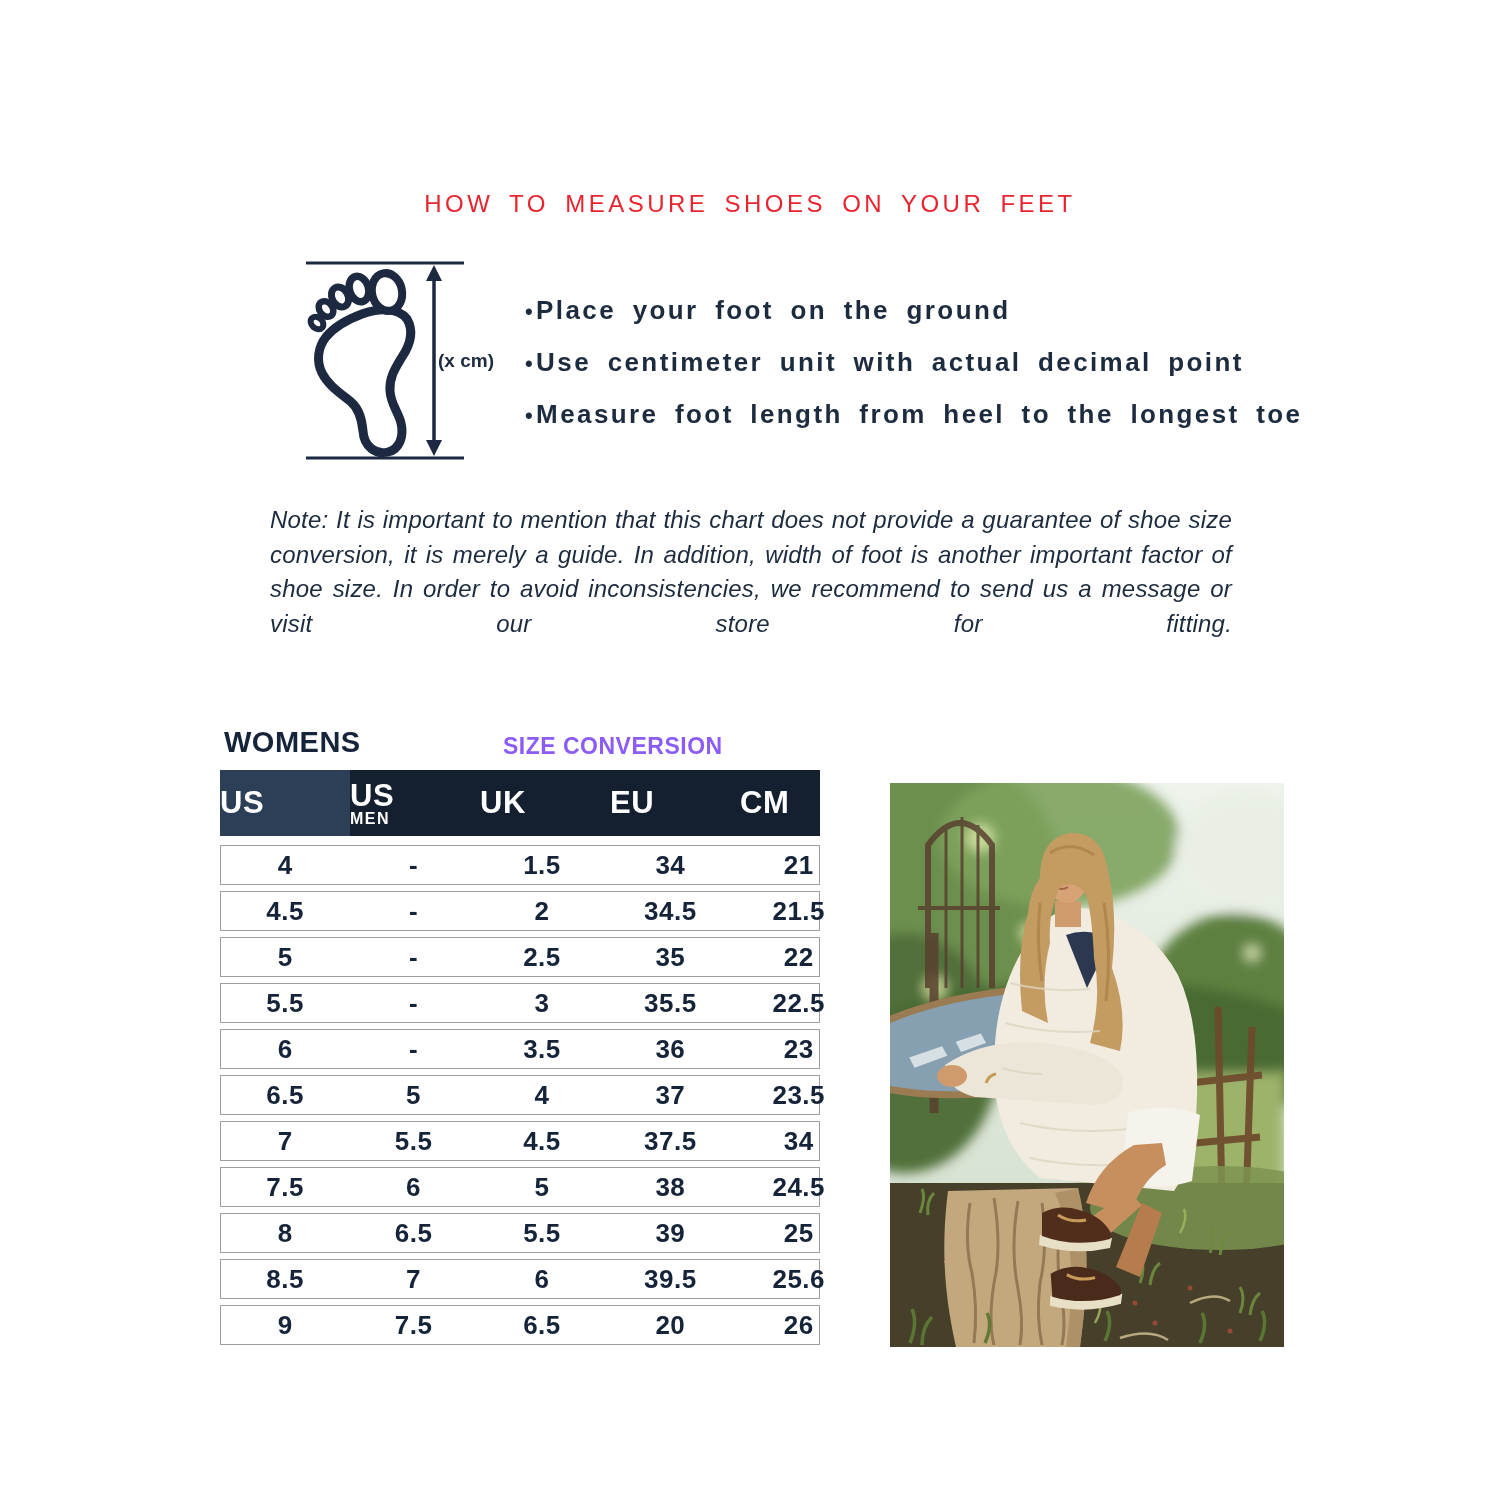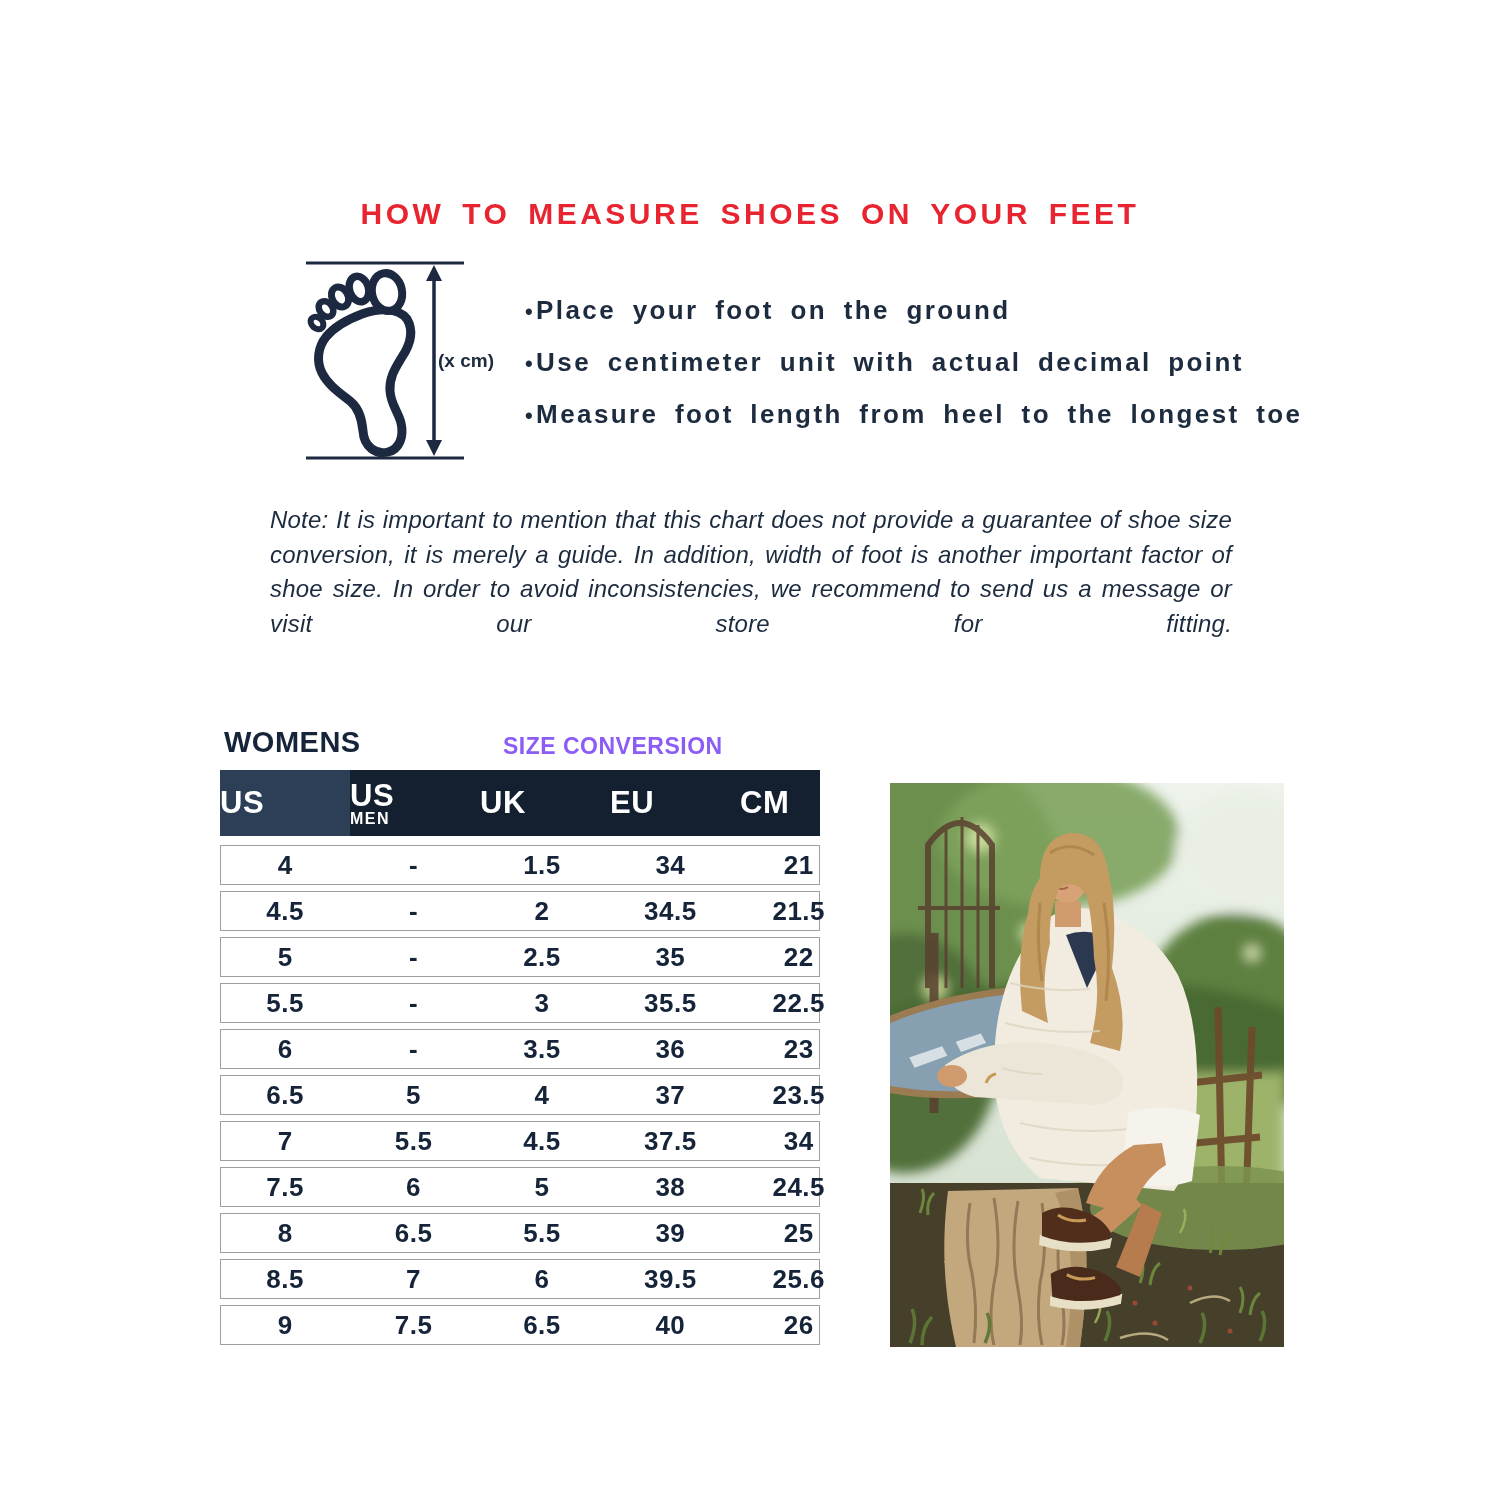--- a/index.html
+++ b/index.html
@@ -7,22 +7,22 @@
     position:relative; width:1500px; height:1500px; background:#ffffff;
     font-family:"Liberation Sans", sans-serif; color:#1d2b3f; overflow:hidden;
   }
 
   
   .logo-row { position:absolute; top:60px; left:0; width:100%; display:flex; justify-content:center; align-items:center; gap:16px; }
   .logo-mark { width:66px; height:66px; display:block; }
   .logo-text { font-size:54px; font-weight:700; letter-spacing:7px; color:#1e2c42; }
 
   
-  .main-heading { position:absolute; top:197px; left:0; width:100%; text-align:center;
-    font-size:30px; font-weight:700; letter-spacing:3.5px; word-spacing:6px; color:#e82430; }
+  .main-heading { position:absolute; top:190px; left:0; width:100%; text-align:center;
+    font-size:24px; font-weight:400; letter-spacing:3.5px; word-spacing:6px; color:#e82430; }
 
   
   .foot-diagram { position:absolute; left:300px; top:255px; width:220px; height:212px; }
   .foot-label { font-family:"Liberation Sans", sans-serif; font-size:19px; font-weight:700; fill:#1d2b3f; }
 
   .bullets { position:absolute; left:525px; top:297px; margin:0; padding:0; list-style:none; }
   .bullet { font-size:26px; font-weight:700; letter-spacing:2.4px; word-spacing:7px; color:#1d2b3f;
     margin:0 0 24px 0; line-height:26px; }
   .bullet::before { content:"\2022"; font-size:22px; margin-right:1px; }
 
@@ -182,21 +182,21 @@
           <span class="tcell">8.5</span>
           <span class="tcell">7</span>
           <span class="tcell">6</span>
           <span class="tcell">39.5</span>
           <span class="tcell">25.6</span>
         </div>
         <div class="trow">
           <span class="tcell">9</span>
           <span class="tcell">7.5</span>
           <span class="tcell">6.5</span>
-          <span class="tcell">40</span>
+          <span class="tcell">20</span>
           <span class="tcell">26</span>
         </div>
       </div>
   </div>
 
   <div class="photo" title="Woman in a white knit sweater and brown boat shoes sitting at a rustic garden table">
     <svg viewBox="0 0 394 564" preserveAspectRatio="none">
       <defs>
         <linearGradient id="sky" x1="0" y1="0" x2="0" y2="1">
           <stop offset="0" stop-color="#eef3ec"></stop>

